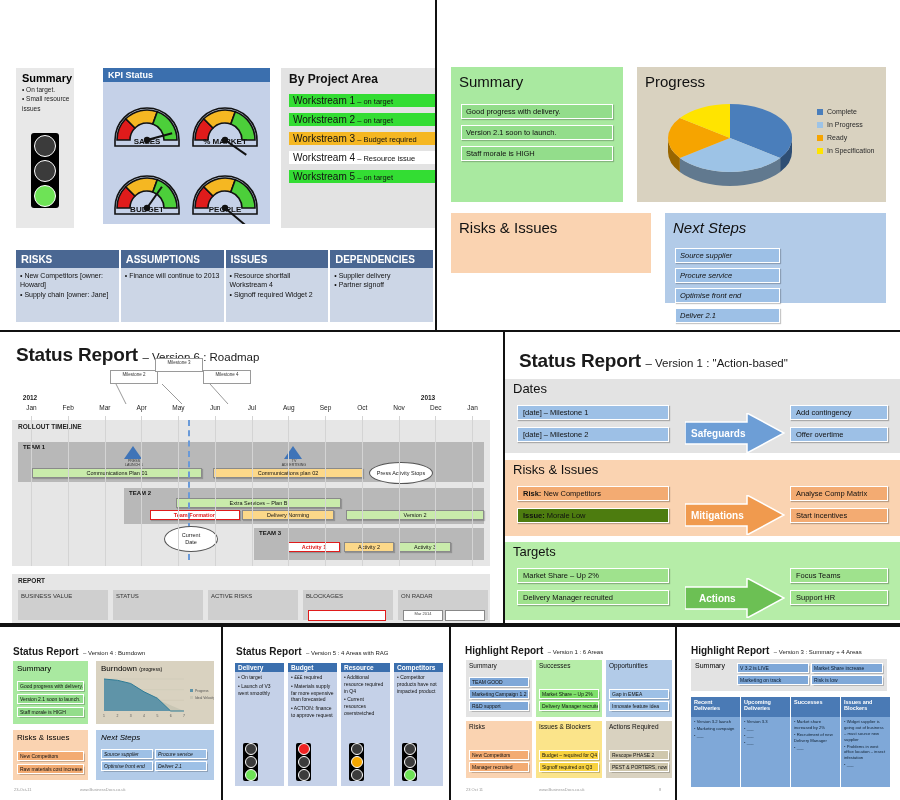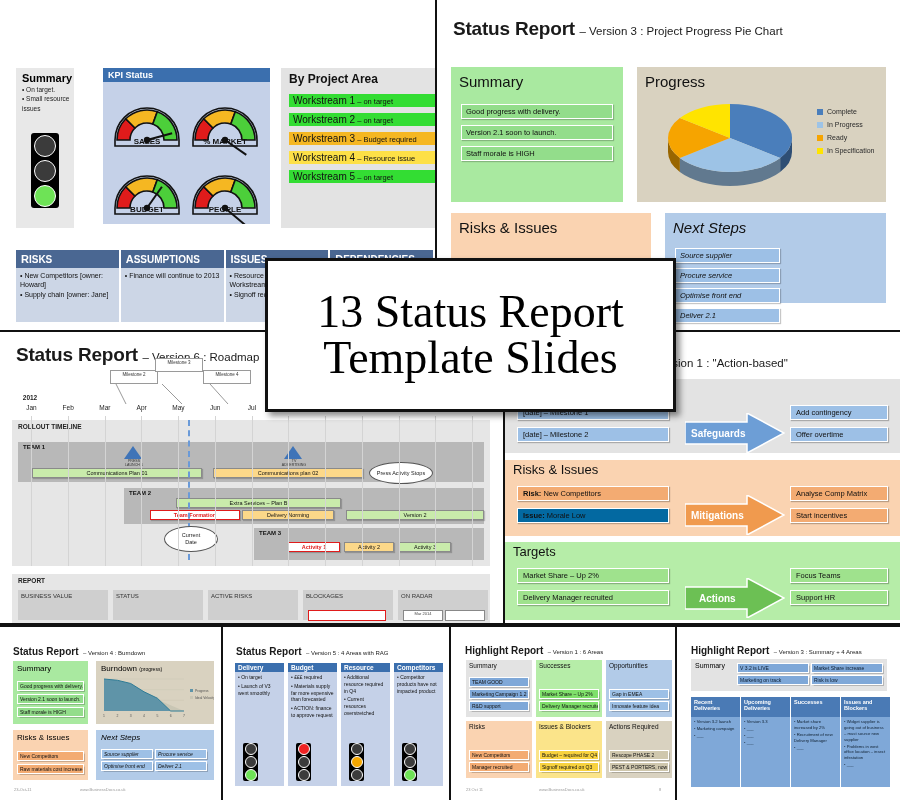--- a/index.html
+++ b/index.html
@@ -145,21 +145,21 @@
         </svg>
       </div>
     </div>
 
     <div class="box gry" style="left:281px;top:68px;width:154px;height:160px;">
       <div class="hdr" style="font-weight:bold;font-size:12px;padding:4px 0 0 8px;">By Project Area</div>
       <div id="ws-list" style="padding:8px 0 0 8px;">
           <div class="ws" style="background: rgb(51, 221, 51); width: 152px; margin-bottom: 6px;"><b>Workstream 1</b><i> – on target</i></div>
           <div class="ws" style="background: rgb(51, 221, 51); width: 152px; margin-bottom: 6px;"><b>Workstream 2</b><i> – on target</i></div>
           <div class="ws" style="background: rgb(245, 183, 34); width: 152px; margin-bottom: 6px;"><b>Workstream 3</b><i> – Budget required</i></div>
-          <div class="ws" style="background: #fde047; width: 152px; margin-bottom: 6px;"><b>Workstream 4</b><i> – Resource issue</i></div>
+          <div class="ws" style="background: #ffffff; width: 152px; margin-bottom: 6px;"><b>Workstream 4</b><i> – Resource issue</i></div>
           <div class="ws" style="background: rgb(51, 221, 51); width: 152px; margin-bottom: 6px;"><b>Workstream 5</b><i> – on target</i></div>
         </div>
     </div>
 
     <div class="tbl" style="left:16px;top:250px;width:419px;">
       <div id="tbl-cols" style="display:flex;width:419px;">
           <div class="tcol" style="width: 105px;">
             <div class="thd"><span style="font-size: 11px;">R</span><span>ISKS</span></div>
             <div class="tbd" style="height: 48px;">
               <div>• New Competitors [owner: Howard]</div>
@@ -184,24 +184,20 @@
             <div class="tbd" style="height: 48px;">
               <div>• Supplier delivery</div>
               <div>• Partner signoff</div>
             </div>
           </div>
         </div>
     </div>
   </div>
 
   <div class="panel" id="p2">
-    <div style="position:absolute;left:16px;top:18px;">
-      <span class="slide-title">Status Report</span>
-      <span class="slide-sub">– Version 3 : Project Progress Pie Chart</span>
-    </div>
 
     <div class="box grn" style="left:14px;top:67px;width:172px;height:135px;">
       <div class="bx-hd">Summary</div>
       <div id="p2-sum" style="padding:14px 10px 0 10px;">
           <div class="item-g" style="margin-bottom: 6px;">Good progress with delivery.</div>
           <div class="item-g" style="margin-bottom: 6px;">Version 2.1 soon to launch.</div>
           <div class="item-g" style="margin-bottom: 6px;">Staff morale is HIGH</div>
         </div>
     </div>
 
@@ -367,21 +363,21 @@
           <div class="arrow" style="left: 180px; top: 34px; width: 100px; height: 40px;">
             <svg width="100" height="40" style="position:absolute;left:0;top:0;">
               <polygon points="0,9 62,9 62,0 99,20 62,40 62,31 0,31" fill="#6d9ed6" stroke="#fff" stroke-width="1.5"></polygon>
             </svg>
       <span style="position:relative;padding-left:6px;">Safeguards</span>
           </div>
         </div>
         <div class="band" style="left: 0px; top: 128px; width: 395px; height: 76px; background: rgb(250, 211, 177);">
           <div class="t">Risks &amp; Issues</div>
           <div class="chip" style="left: 12px; top: 26px; width: 152px; background: rgb(243, 171, 114);"><b>Risk:</b> New Competitors</div>
-          <div class="chip" style="left: 12px; top: 48px; width: 152px; background: #0369a1;"><b>Issue:</b> Morale Low</div>
+          <div class="chip" style="left: 12px; top: 48px; width: 152px; background: #4d7c0f;"><b>Issue:</b> Morale Low</div>
           <div class="chip" style="left: 285px; top: 26px; width: 98px; background: rgb(243, 171, 114);">Analyse Comp Matrix</div>
           <div class="chip" style="left: 285px; top: 48px; width: 98px; background: rgb(243, 171, 114);">Start incentives</div>
           <div class="arrow" style="left: 180px; top: 35px; width: 100px; height: 40px;">
             <svg width="100" height="40" style="position:absolute;left:0;top:0;">
               <polygon points="0,9 62,9 62,0 99,20 62,40 62,31 0,31" fill="#f09a4e" stroke="#fff" stroke-width="1.5"></polygon>
             </svg>
       <span style="position:relative;padding-left:6px;">Mitigations</span>
           </div>
         </div>
         <div class="band" style="left: 0px; top: 210px; width: 395px; height: 78px; background: rgb(182, 237, 168);">
@@ -617,18 +613,14 @@
           <div class="hrbd" style="height: 66px;">
             <div style="margin-bottom: 1px;">• Widget supplier is going out of business – must source new supplier</div>
             <div style="margin-bottom: 1px;">• Problems in west office location – insect infestation</div>
             <div style="margin-bottom: 1px;">• ___</div>
           </div>
         </div>
       </div>
     <div class="foot" style="left:15px;top:160px;">&nbsp;</div>
   </div>
 
-  <div id="overlay">
-    <div class="l1">13 Status Report</div>
-    <div class="l2">Template Slides</div>
-  </div>
 
 </div>
 
 </body></html>

